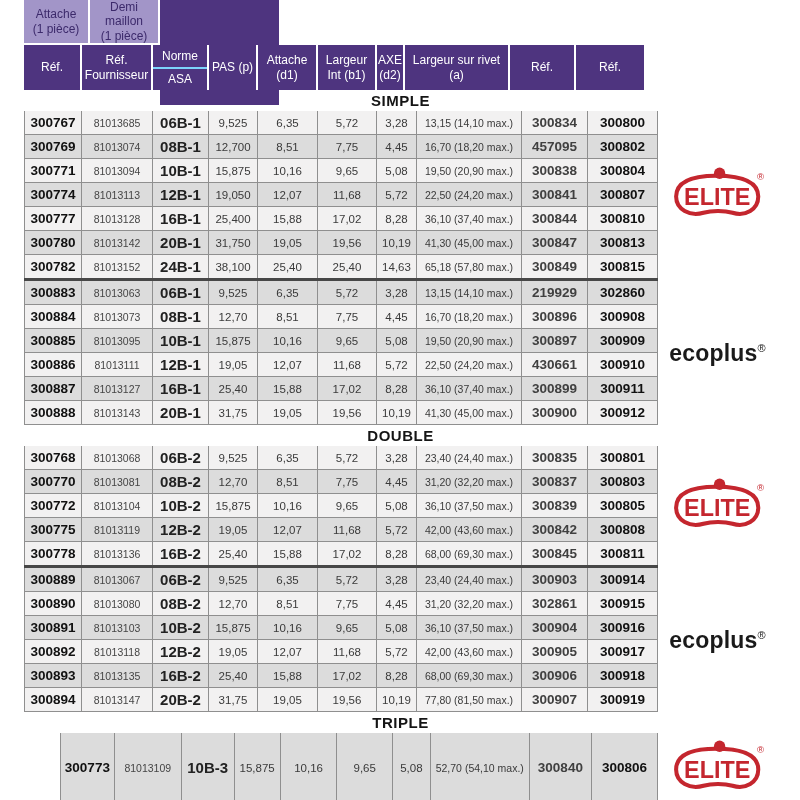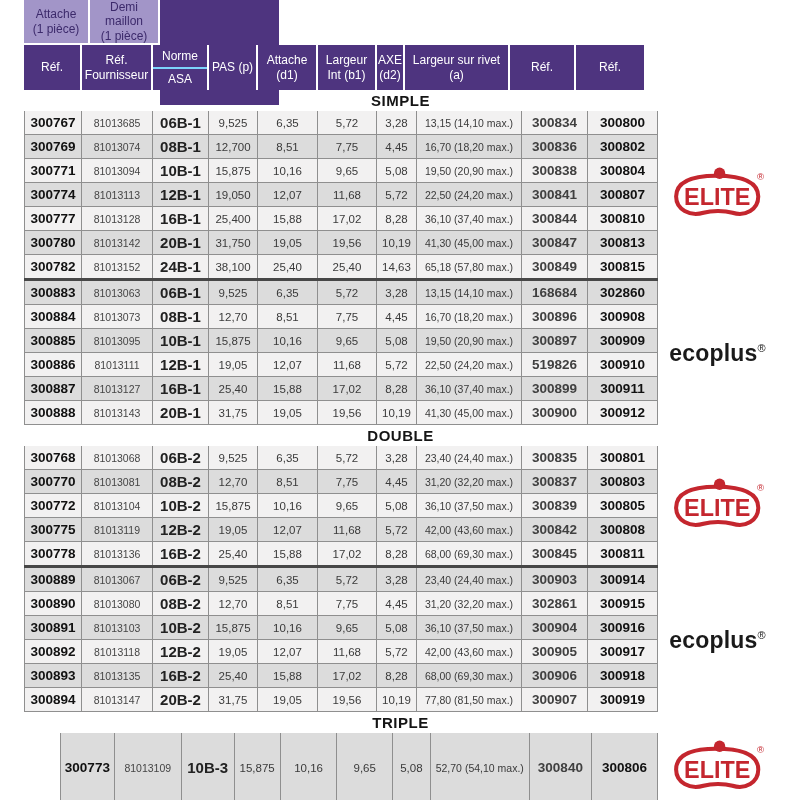--- a/index.html
+++ b/index.html
@@ -105,21 +105,21 @@
               </div>
               <div class="row shade-1">
                 <div class="cell c0">300769</div>
                 <div class="cell c1">81013074</div>
                 <div class="cell c2">08B-1</div>
                 <div class="cell c3">12,700</div>
                 <div class="cell c4">8,51</div>
                 <div class="cell c5">7,75</div>
                 <div class="cell c6">4,45</div>
                 <div class="cell c7">16,70 (18,20 max.)</div>
-                <div class="cell c8">300836</div>
+                <div class="cell c8">457095</div>
                 <div class="cell c9">300802</div>
               </div>
               <div class="row shade-0">
                 <div class="cell c0">300771</div>
                 <div class="cell c1">81013094</div>
                 <div class="cell c2">10B-1</div>
                 <div class="cell c3">15,875</div>
                 <div class="cell c4">10,16</div>
                 <div class="cell c5">9,65</div>
                 <div class="cell c6">5,08</div>
@@ -190,21 +190,21 @@
             <div class="rows-col">
               <div class="row shade-1">
                 <div class="cell c0">300883</div>
                 <div class="cell c1">81013063</div>
                 <div class="cell c2">06B-1</div>
                 <div class="cell c3">9,525</div>
                 <div class="cell c4">6,35</div>
                 <div class="cell c5">5,72</div>
                 <div class="cell c6">3,28</div>
                 <div class="cell c7">13,15 (14,10 max.)</div>
-                <div class="cell c8">168684</div>
+                <div class="cell c8">219929</div>
                 <div class="cell c9">302860</div>
               </div>
               <div class="row shade-0">
                 <div class="cell c0">300884</div>
                 <div class="cell c1">81013073</div>
                 <div class="cell c2">08B-1</div>
                 <div class="cell c3">12,70</div>
                 <div class="cell c4">8,51</div>
                 <div class="cell c5">7,75</div>
                 <div class="cell c6">4,45</div>
@@ -226,21 +226,21 @@
               </div>
               <div class="row shade-0">
                 <div class="cell c0">300886</div>
                 <div class="cell c1">81013111</div>
                 <div class="cell c2">12B-1</div>
                 <div class="cell c3">19,05</div>
                 <div class="cell c4">12,07</div>
                 <div class="cell c5">11,68</div>
                 <div class="cell c6">5,72</div>
                 <div class="cell c7">22,50 (24,20 max.)</div>
-                <div class="cell c8">519826</div>
+                <div class="cell c8">430661</div>
                 <div class="cell c9">300910</div>
               </div>
               <div class="row shade-1">
                 <div class="cell c0">300887</div>
                 <div class="cell c1">81013127</div>
                 <div class="cell c2">16B-1</div>
                 <div class="cell c3">25,40</div>
                 <div class="cell c4">15,88</div>
                 <div class="cell c5">17,02</div>
                 <div class="cell c6">8,28</div>

